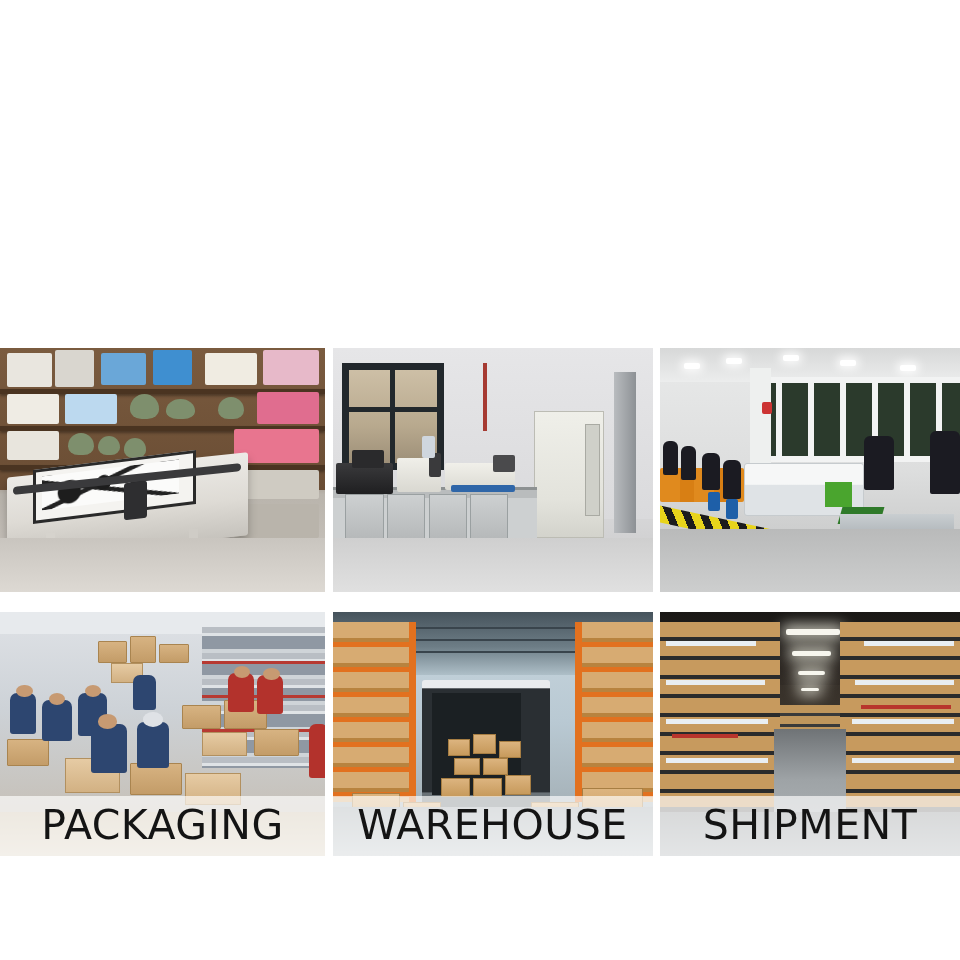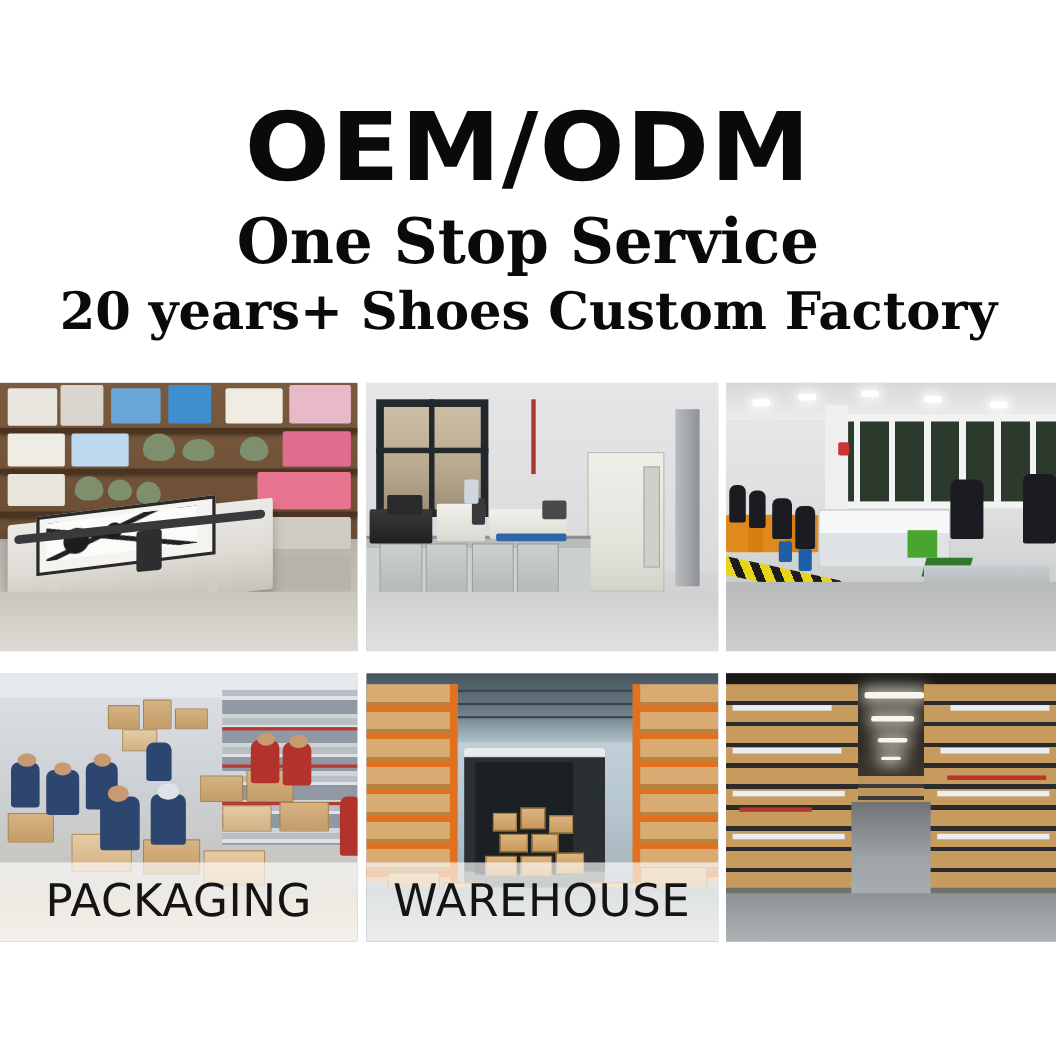--- a/index.html
+++ b/index.html
@@ -103,21 +103,21 @@
   .tile-label span {
     font-family: "DejaVu Sans", sans-serif;
     font-weight: 400;
     font-size: 41px;
     letter-spacing: 0.5px;
     color: #141414;
     line-height: 1;
     white-space: nowrap;
     transform: translateY(-1px);
   }
-  .tile-label.tall { height: 72px; }
+  .tile-label.tall { height: 60px; }
 
   
   
   .s-design { background: linear-gradient(180deg,#6d5039 0%,#5c432f 38%,#b9b4ac 60%,#cfcac4 100%); }
   .s-design .shelfwall { position:absolute; left:0; top:0; width:100%; height:58%;
     background:
       linear-gradient(180deg,#7a5b3f 0,#6a4d34 100%); }
   .s-design .shelfrow { position:absolute; left:0; width:100%; height:5px; background:#4a3421; box-shadow:0 2px 3px rgba(0,0,0,.35); }
   .s-design .goods { position:absolute; border-radius:2px; }
   .s-design .last { position:absolute; background:#7e8f6d; border-radius:50% 50% 40% 40%/60% 60% 40% 40%; }
@@ -227,25 +227,20 @@
   .s-ship .backwall { position:absolute; left:40%; top:38%; width:20%; height:22%;
     background:repeating-linear-gradient(180deg,#c0965c 0 8px,#3a3a3a 8px 11px); }
   .s-ship .floor { position:absolute; left:0; bottom:0; width:100%; height:18%;
     background:linear-gradient(180deg,#8e9294,#aeb3b6); }
 </style>
 </head>
 <body>
 
 <div class="banner">
 
-  <div class="headings">
-    <div class="title-main">OEM/ODM</div>
-    <div class="title-sub">One Stop Service</div>
-    <div class="title-tag">20 years+ Shoes Custom Factory</div>
-  </div>
 
   <div class="grid">
 
     <div class="tile">
       <div class="scene s-design">
         <div class="shelfwall"></div>
         <div class="shelfrow" style="top:17%"></div>
         <div class="shelfrow" style="top:32%"></div>
         <div class="shelfrow" style="top:48%"></div>
         <div class="goods" style="left:2%;top:2%;width:14%;height:14%;background:#e9e6df"></div>
@@ -423,16 +418,19 @@
         <div class="labelrow" style="right:2%;top:12%;width:30%"></div>
         <div class="labelrow" style="right:2%;top:28%;width:33%"></div>
         <div class="labelrow" style="right:2%;top:44%;width:34%"></div>
         <div class="labelrow" style="right:2%;top:60%;width:34%"></div>
         <div class="redbar" style="left:4%;top:50%;width:22%"></div>
         <div class="redbar" style="right:3%;top:38%;width:30%"></div>
         <div class="backwall"></div>
         <div class="aisle"></div>
         <div class="floor"></div>
       </div>
+      <div class="tile-label tall">
+        <span>SHIPMENT</span>
+      </div>
     </div>
 
   </div>
 </div>
 
 </body></html>

